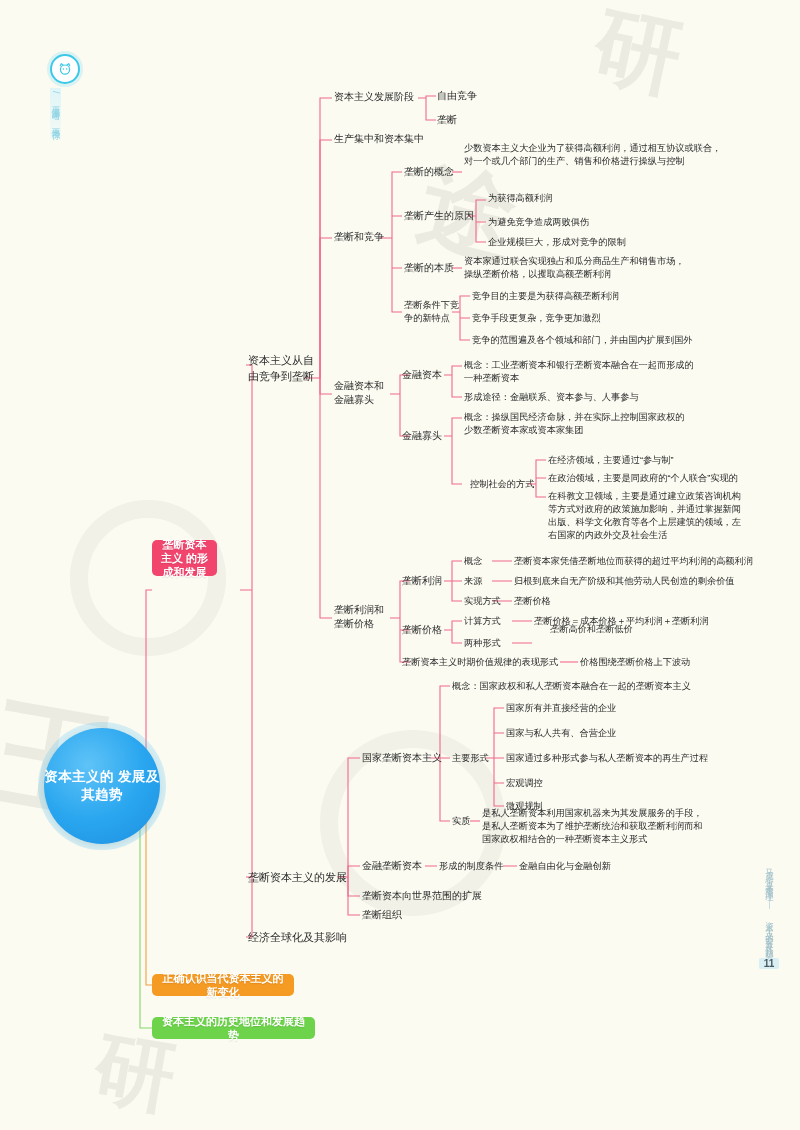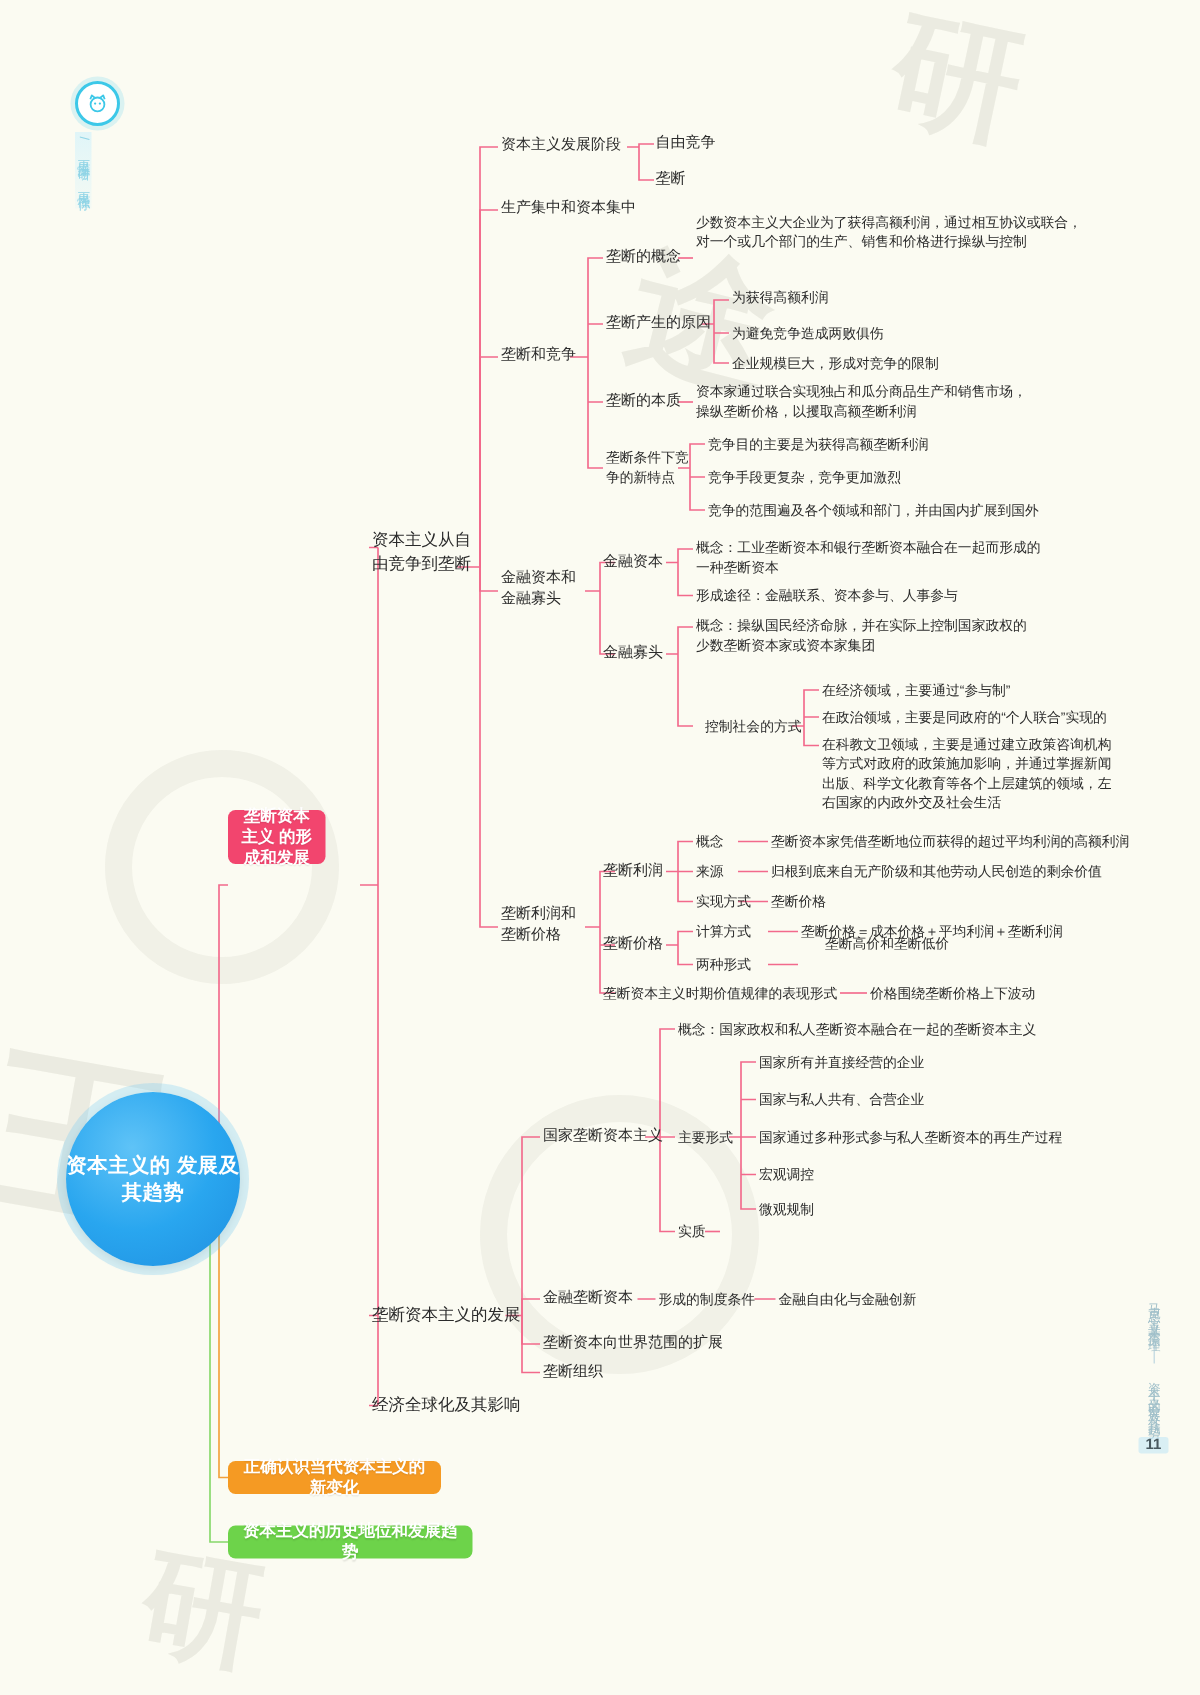--- a/index.html
+++ b/index.html
@@ -226,17 +226,20 @@
   <div class="node n11" style="left:362px;top:908px;">垄断组织</div>
 
   <div class="node n10" style="left:452px;top:680px;">概念：国家政权和私人垄断资本融合在一起的垄断资本主义</div>
   <div class="node n10" style="left:452px;top:752px;">主要形式</div>
   <div class="node n10" style="left:506px;top:702px;">国家所有并直接经营的企业</div>
   <div class="node n10" style="left:506px;top:727px;">国家与私人共有、合营企业</div>
   <div class="node n10" style="left:506px;top:752px;">国家通过多种形式参与私人垄断资本的再生产过程</div>
   <div class="node n10" style="left:506px;top:777px;">宏观调控</div>
   <div class="node n10" style="left:506px;top:800px;">微观规制</div>
   <div class="node n10" style="left:452px;top:815px;">实质</div>
+  <div class="node n10" style="left:482px;top:807px;">是私人垄断资本利用国家机器来为其发展服务的手段，
+是私人垄断资本为了维护垄断统治和获取垄断利润而和
+国家政权相结合的一种垄断资本主义形式</div>
 
   <div class="node n10" style="left:439px;top:860px;">形成的制度条件</div>
   <div class="node n10" style="left:519px;top:860px;">金融自由化与金融创新</div>
 
 </div>
 
 </body></html>

